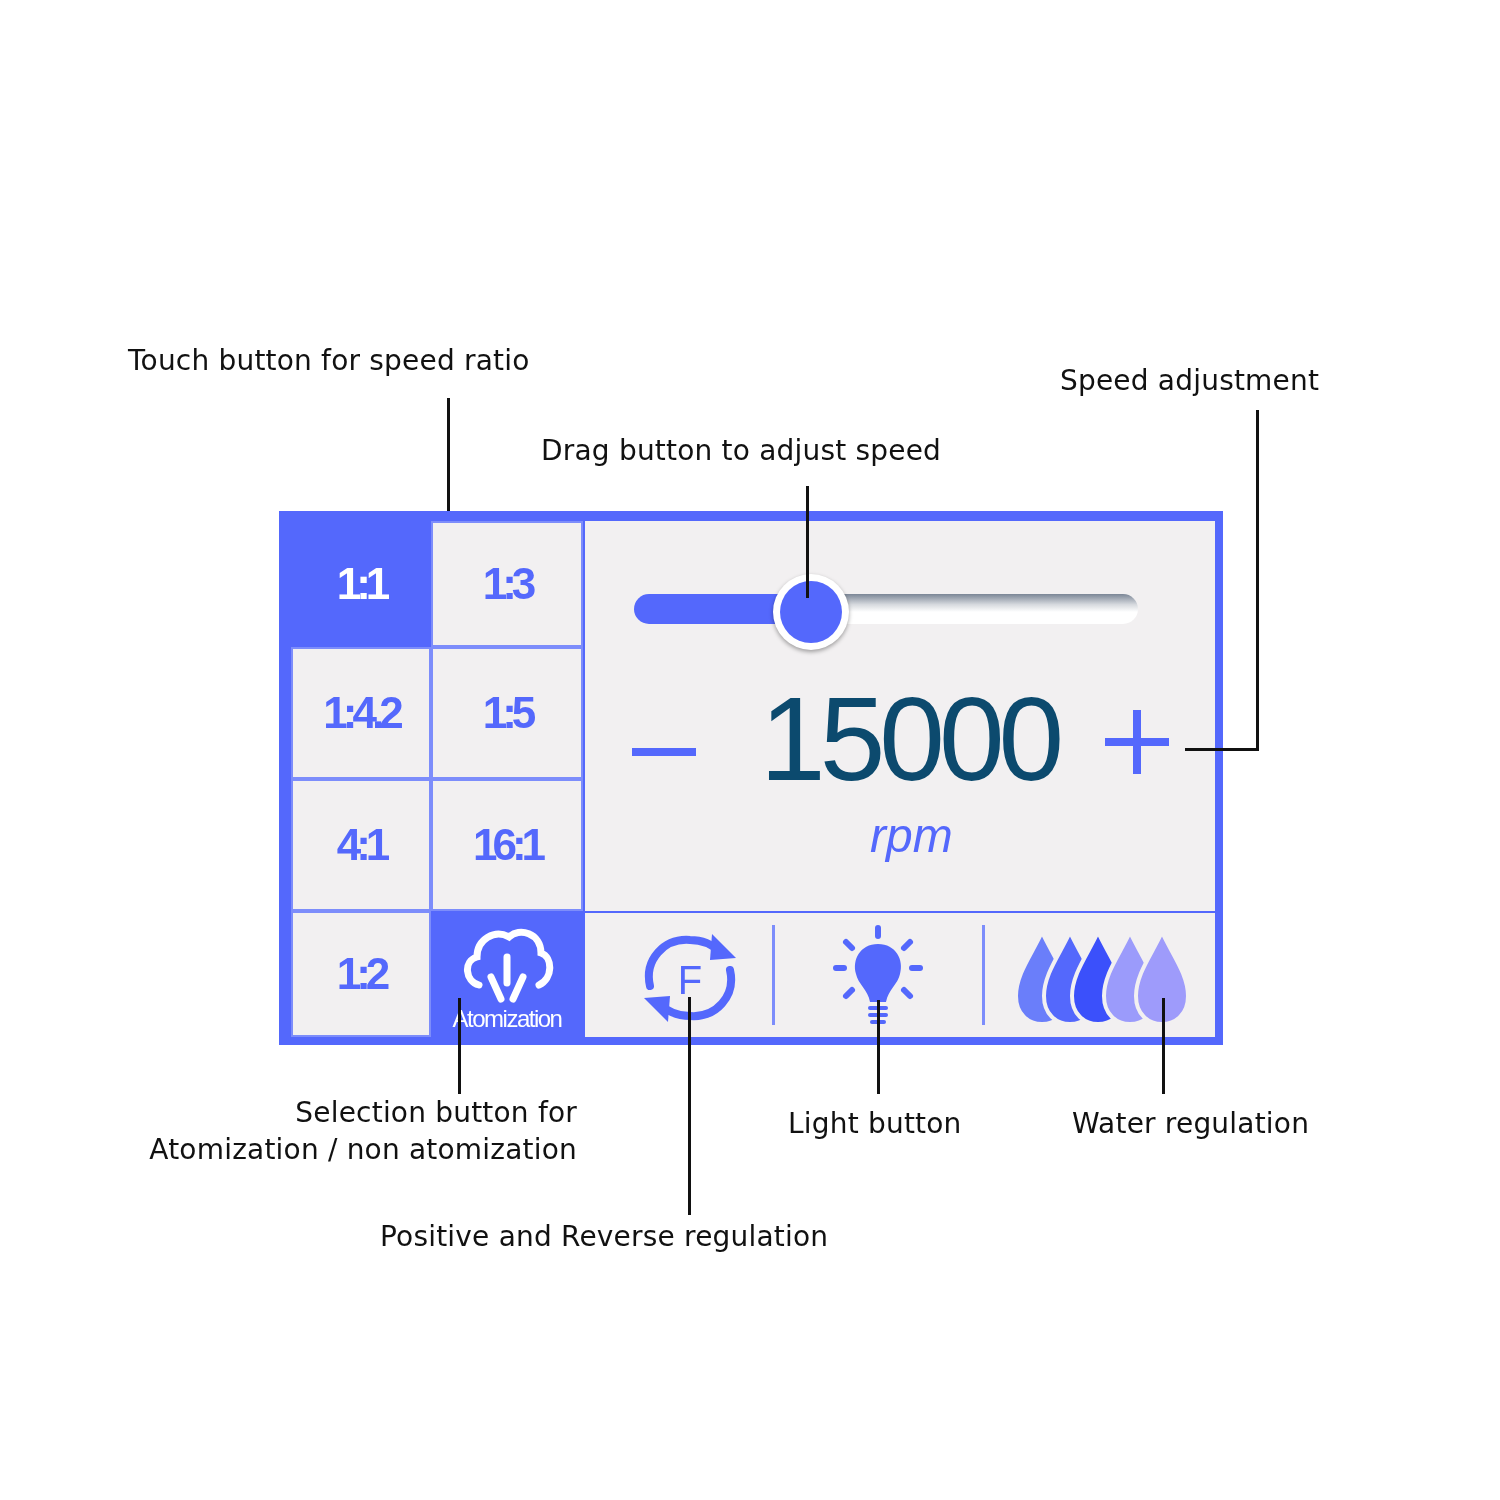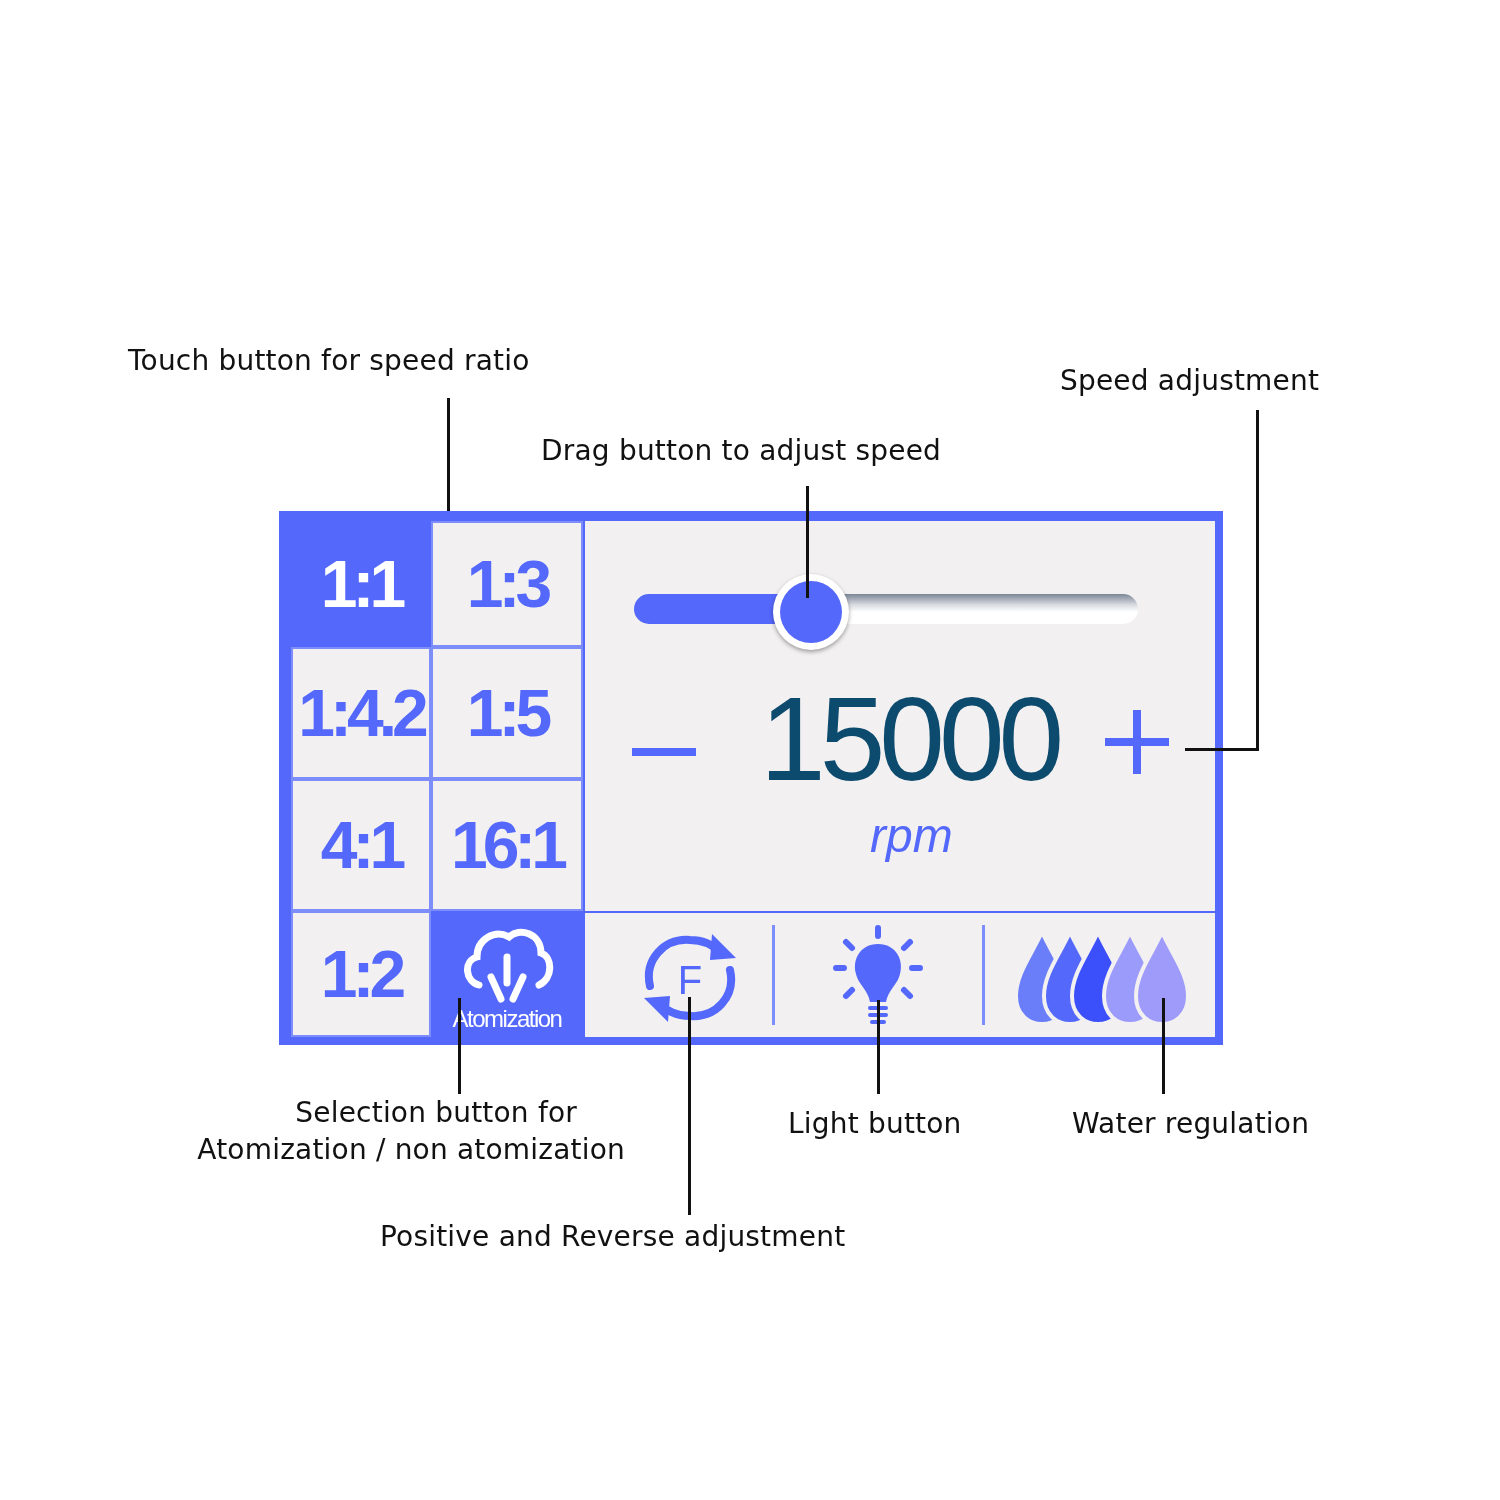--- a/index.html
+++ b/index.html
@@ -2,21 +2,21 @@
 <html><head>
 <meta charset="utf-8">
 <style>
   html, body { margin:0; padding:0; background:#ffffff; }
   body { width:1500px; height:1500px; position:relative; overflow:hidden; font-family:"Liberation Sans", sans-serif; }
   .label { position:absolute; font-family:"DejaVu Sans", sans-serif; font-size:28px; color:#111; white-space:nowrap; letter-spacing:0.2px; }
   .line { position:absolute; background:#111; }
   .panel { position:absolute; left:279px; top:511px; width:944px; height:534px; background:#5468fc; box-sizing:border-box; }
   .cell { position:absolute; background:#f2f0f1; display:flex; align-items:center; justify-content:center; box-sizing:border-box; border:2px solid #7d8dfb; }
   .cell.active { background:#5468fc; border-color:#5468fc; }
-  .ratio { font-weight:bold; font-size:66px; color:#5468fc; letter-spacing:-5px; }
+  .ratio { font-weight:bold; font-size:44px; color:#5468fc; letter-spacing:-5px; }
   .cell.active .ratio { color:#ffffff; }
   .main { position:absolute; left:585px; top:521px; width:630px; height:390px; background:#f2f0f1; }
   .bottom { position:absolute; left:585px; top:913px; width:630px; height:124px; background:#f2f0f1; }
   .track-fill { position:absolute; left:634px; top:594px; width:180px; height:30px; background:#5468fc; border-radius:15px; }
   .track-empty { position:absolute; left:800px; top:594px; width:338px; height:30px; border-radius:0 15px 15px 0; background:linear-gradient(#7b8696 0%, #d6d9de 35%, #ffffff 60%, #ffffff 100%); }
   .knob { position:absolute; left:773px; top:574px; width:76px; height:76px; border-radius:50%; background:#ffffff; box-shadow:0 2px 4px rgba(0,0,0,0.35); }
   .knob-inner { position:absolute; left:7px; top:7px; width:62px; height:62px; border-radius:50%; background:#5468fc; }
   .speed { position:absolute; left:760px; top:680px; font-weight:normal; font-size:118px; color:#0c4a6e; letter-spacing:-6px; line-height:1; }
   .minus { position:absolute; left:632px; top:748px; width:64px; height:8px; background:#5468fc; }
   .plus { position:absolute; left:1105px; top:710px; width:64px; height:64px; }
@@ -125,22 +125,22 @@
       <path d="M30 2 C20 24 4 44 4 66 C4 84 16 94 30 94 C44 94 56 84 56 66 C56 44 40 24 30 2 Z" fill="#5468fc" transform="translate(28,0)"></path>
       <path d="M30 2 C20 24 4 44 4 66 C4 84 16 94 30 94 C44 94 56 84 56 66 C56 44 40 24 30 2 Z" fill="#3b50fb" transform="translate(56,0)"></path>
       <path d="M30 2 C20 24 4 44 4 66 C4 84 16 94 30 94 C44 94 56 84 56 66 C56 44 40 24 30 2 Z" fill="#9b9bfb" transform="translate(88,0)"></path>
       <path d="M30 2 C20 24 4 44 4 66 C4 84 16 94 30 94 C44 94 56 84 56 66 C56 44 40 24 30 2 Z" fill="#9e9bfb" transform="translate(120,0)"></path>
     </g>
   </svg>
 </div>
 
 <div class="line" style="left:458px;top:998px;width:3px;height:96px;z-index:5;"></div>
 <div class="label" style="right:923px;top:1096px;">Selection button for</div>
-<div class="label" style="right:875px;top:1133px;text-align:right;">Atomization / non atomization</div>
+<div class="label" style="right:923px;top:1133px;text-align:right;">Atomization / non atomization</div>
 
 <div class="line" style="left:688px;top:997px;width:3px;height:218px;z-index:5;"></div>
-<div class="label" style="left:380px;top:1220px;">Positive and Reverse adjustment</div>
+<div class="label" style="left:380px;top:1220px;">Positive and Reverse regulation</div>
 
 <div class="line" style="left:877px;top:1000px;width:3px;height:94px;z-index:5;"></div>
 <div class="label" style="left:788px;top:1107px;">Light button</div>
 
 <div class="line" style="left:1162px;top:998px;width:3px;height:96px;z-index:5;"></div>
 <div class="label" style="left:1072px;top:1107px;">Water regulation</div>
 
 </body></html>

